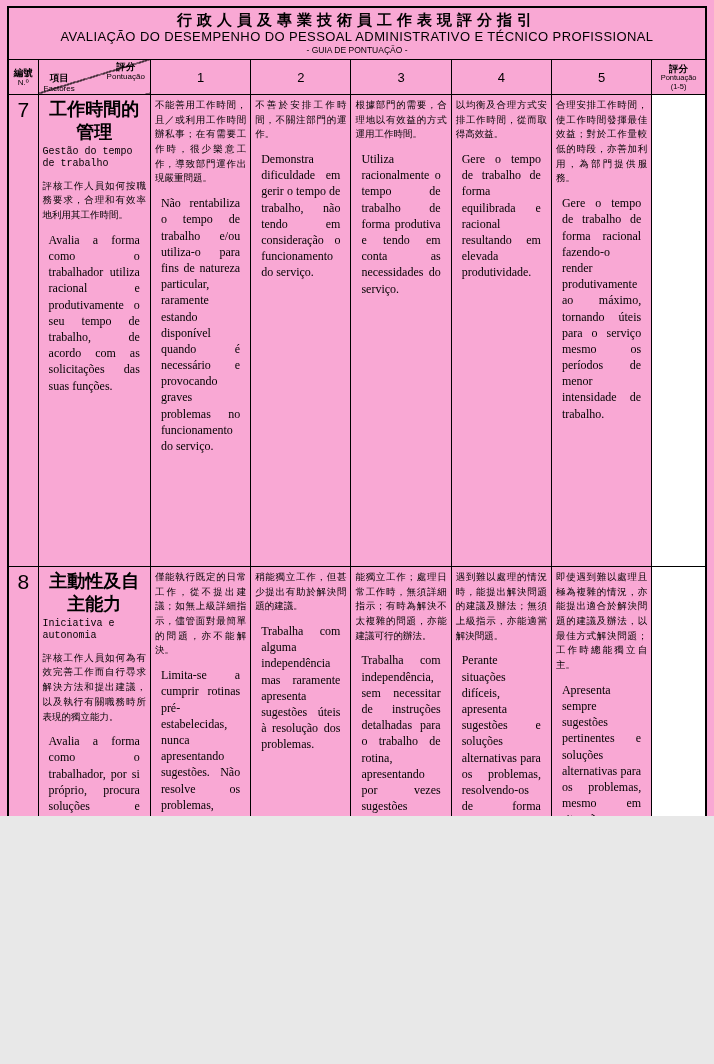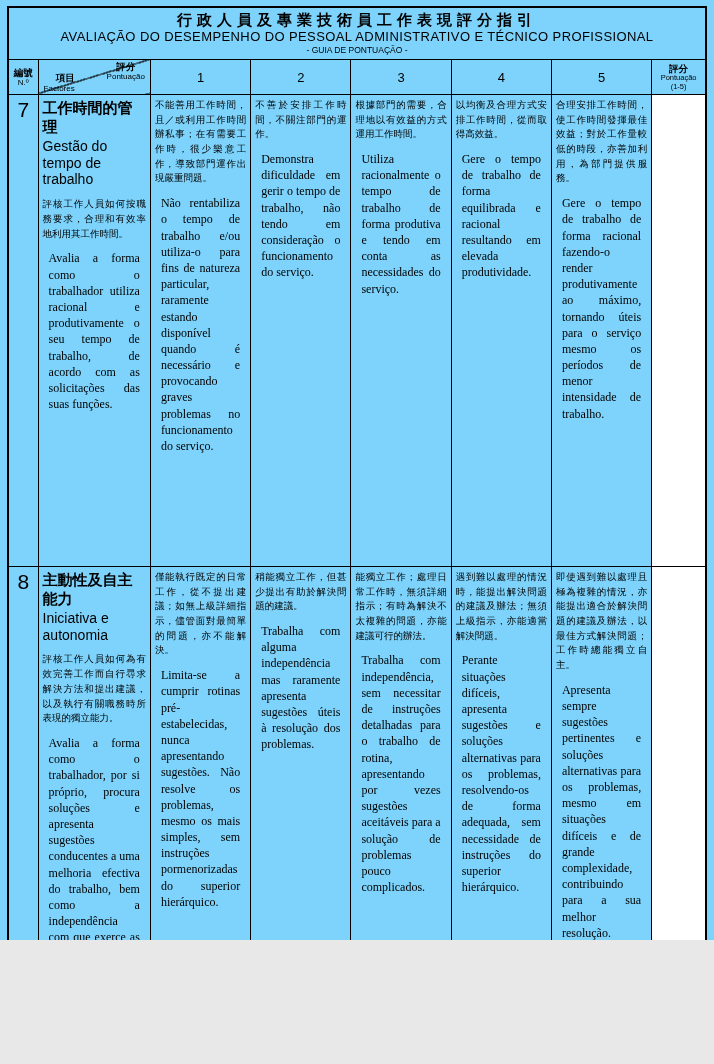--- a/index.html
+++ b/index.html
@@ -3,22 +3,22 @@
 <meta charset="utf-8">
 <style>
   html, body {
     margin: 0;
     padding: 0;
     background: #e8e8e8;
   }
   .page {
     position: relative;
     width: 714px;
-    height: 940px;
-    background: #7dd3fc;
+    height: 816px;
+    background: #f9a8d4;
     font-family: "Liberation Sans", sans-serif;
     color: #000;
     overflow: hidden;
   }
   table.guide {
     border-collapse: collapse;
     table-layout: fixed;
     width: 700px;
     margin: 6px auto 0 auto;
     border: 2px solid #000;
@@ -76,40 +76,42 @@
   .diag-score {
     position: absolute;
     top: 1px;
     right: 5px;
     text-align: center;
   }
   .diag-factor {
     position: absolute;
     bottom: 1px;
     left: 5px;
-    text-align: right;
+    text-align: center;
   }
   
   tr.item-row { height: 472px; }
   td.num-cell {
     text-align: center;
     vertical-align: middle;
     font-size: 21px;
   }
   td.factor-cell { padding: 4px 5px; }
   .factor-title {
-    font-size: 15px;
+    font-size: 18px;
     font-weight: bold;
     line-height: 1.3;
     margin: 0 0 1px 0;
+    text-align: center;
   }
   .factor-sub {
-    font-size: 14px;
+    font-size: 10px;
     line-height: 1.2;
     margin: 0 0 9px 0;
+    font-family: Liberation Mono, monospace;
   }
   p.zh {
     font-size: 9.5px;
     line-height: 1.55;
     text-align: justify;
     margin: 0 0 9px 0;
   }
   p.pt {
     font-family: "Liberation Serif", serif;
     font-size: 12px;

